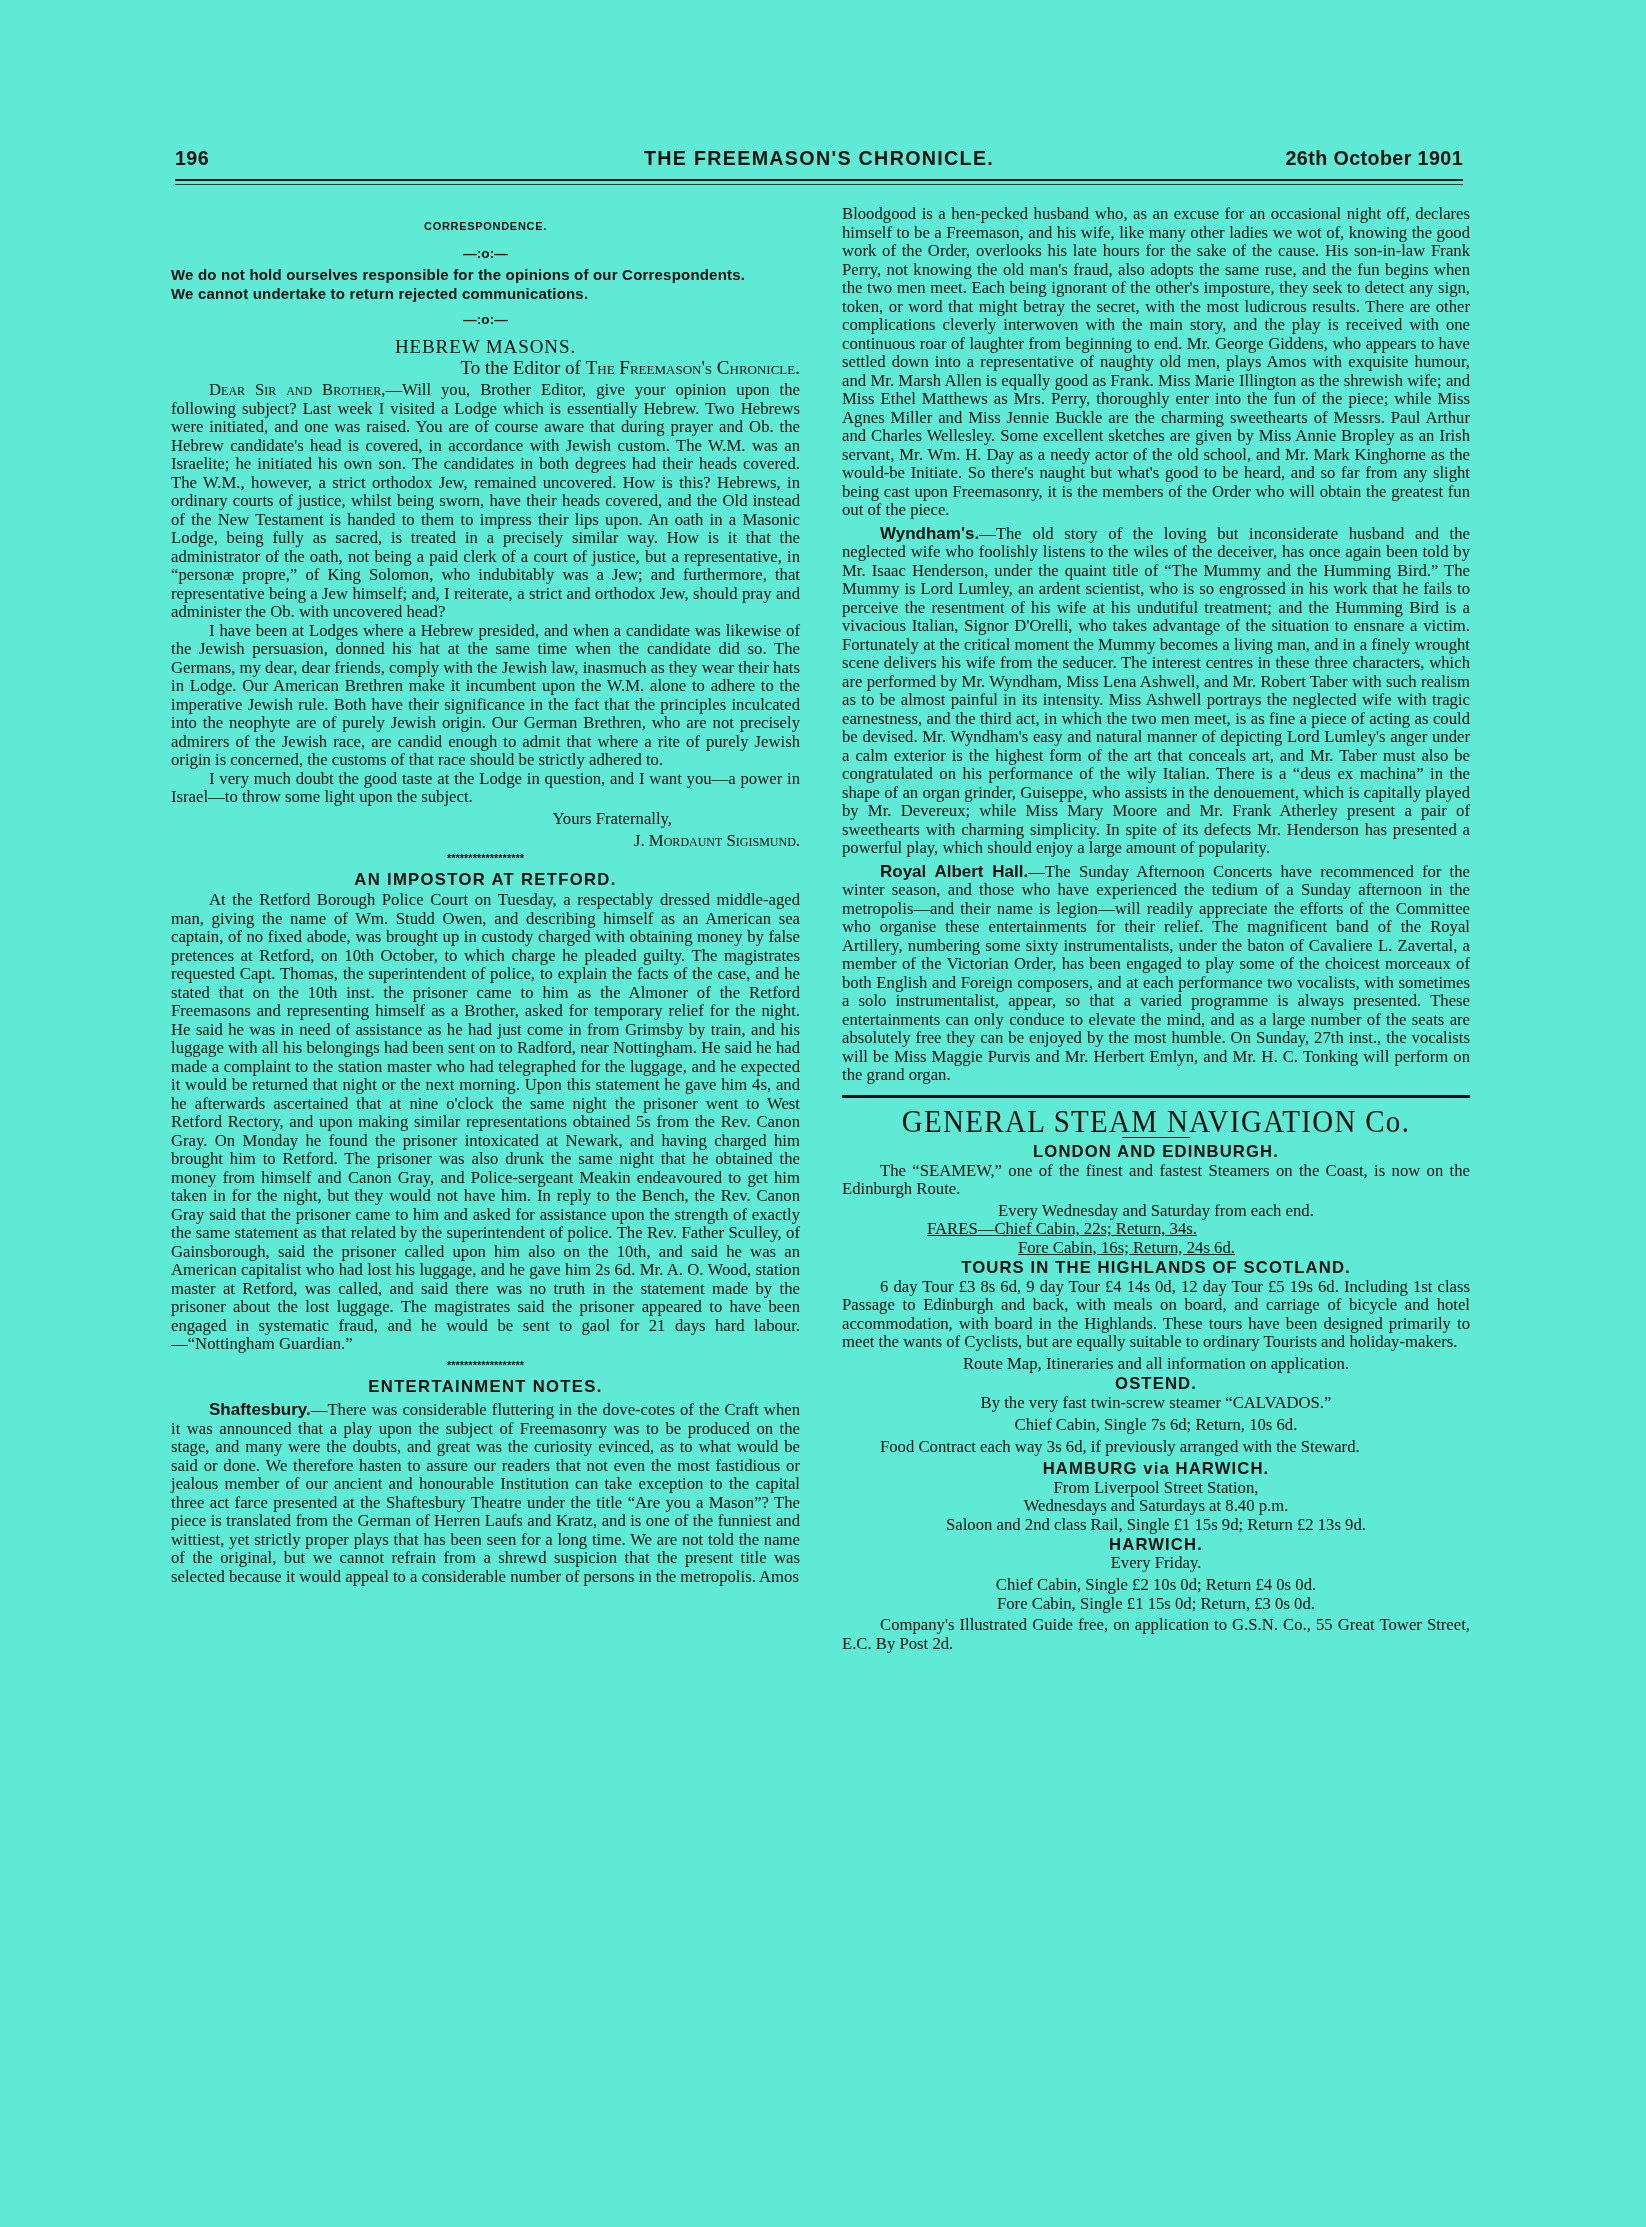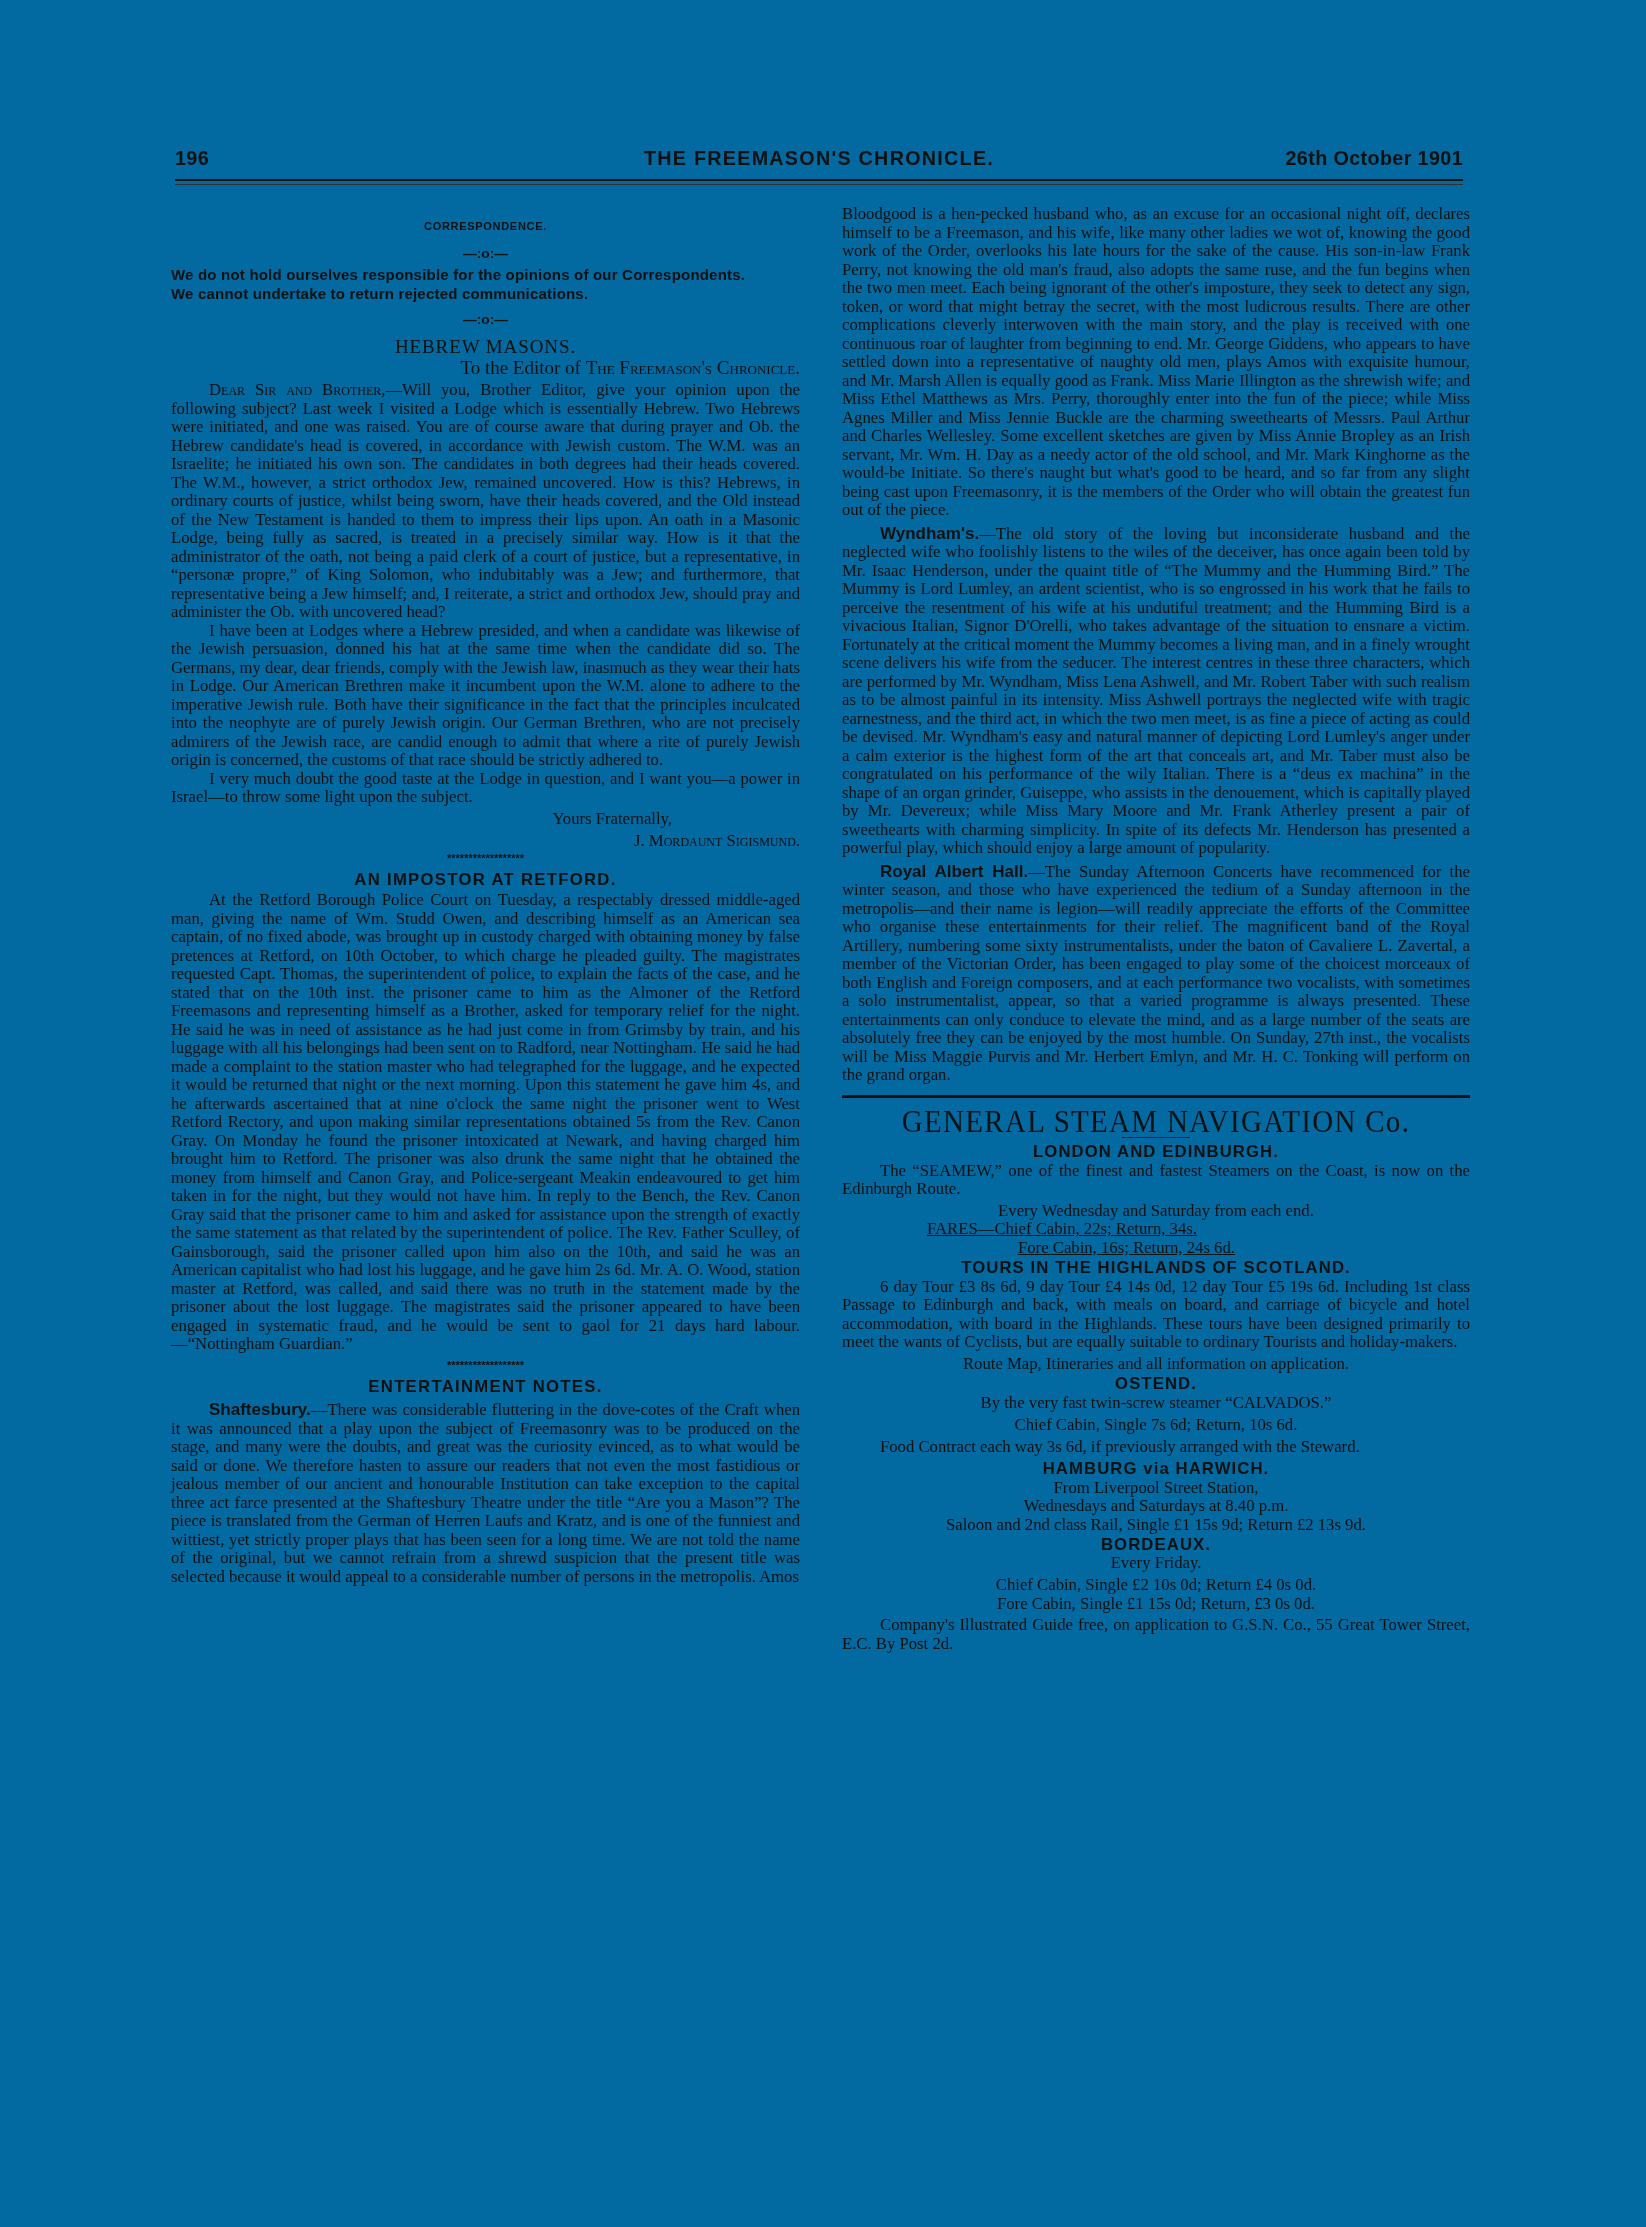--- a/index.html
+++ b/index.html
@@ -1,17 +1,17 @@
 <!DOCTYPE html>
 <html style="font-size:13.7px"><head>
 <meta charset="utf-8">
 <style>
   html, body { margin: 0; padding: 0; background: #ffffff; }
   body { width: 1646px; height: 2227px; position: relative; overflow: hidden; color: #111; }
-  .page { position: absolute; left: 0; top: 0; width: 1646px; height: 2227px; background: #0369a1; }
+  .page { position: absolute; left: 0; top: 0; width: 1646px; height: 2227px; background: #5eead4; }
   .header { position: absolute; left: 175px; top: 147px; width: 1288px; height: 24px;
             font-family: "Liberation Sans", sans-serif; font-weight: bold; font-size: 19.7px; letter-spacing: 0.4px; }
   .header .pno { position: absolute; left: 0; top: 0; }
   .header .title { position: absolute; left: 0; width: 100%; top: 0; text-align: center; letter-spacing: 1.3px; }
   .header .date { position: absolute; right: 0; top: 0; }
   .rule-top { position: absolute; left: 175px; top: 179px; width: 1288px; height: 0; border-top: 2.6px solid #111; }
   .rule-top2 { position: absolute; left: 175px; top: 184px; width: 1288px; height: 0; border-top: 0.9px solid #333; }
 
   .col { position: absolute; top: 205px; font-family: "Liberation Serif", serif; font-size: 16.7px; line-height: 18.5px; text-align: justify; }
   .col-left { left: 171px; width: 629px; }
@@ -101,21 +101,21 @@
       <div class="sans-h ad-h">OSTEND.</div>
       <p class="center">By the very fast twin-screw steamer “CALVADOS.”</p>
       <p class="center" style="margin-top:3.4px">Chief Cabin, Single 7s 6d; Return, 10s 6d.</p>
       <p class="indent" style="margin-top:3.4px">Food Contract each way 3s 6d, if previously arranged with the Steward.</p>
 
       <div class="sans-h ad-h" style="margin-top:4px">HAMBURG via HARWICH.</div>
       <p class="center">From Liverpool Street Station,</p>
       <p class="center">Wednesdays and Saturdays at 8.40 p.m.</p>
       <p class="center">Saloon and 2nd class Rail, Single £1 15s 9d; Return £2 13s 9d.</p>
 
-      <div class="sans-h ad-h">BORDEAUX.</div>
+      <div class="sans-h ad-h">HARWICH.</div>
       <p class="center">Every Friday.</p>
       <p class="center" style="margin-top:3.4px">Chief Cabin, Single £2 10s 0d; Return £4 0s 0d.</p>
       <p class="center">Fore Cabin, Single £1 15s 0d; Return, £3 0s 0d.</p>
       <p class="indent" style="margin-top:3.4px">Company's Illustrated Guide free, on application to G.S.N. Co., 55 Great Tower Street, E.C. By Post 2d.</p>
     </div>
   </div>
 
 </div>
 
 

